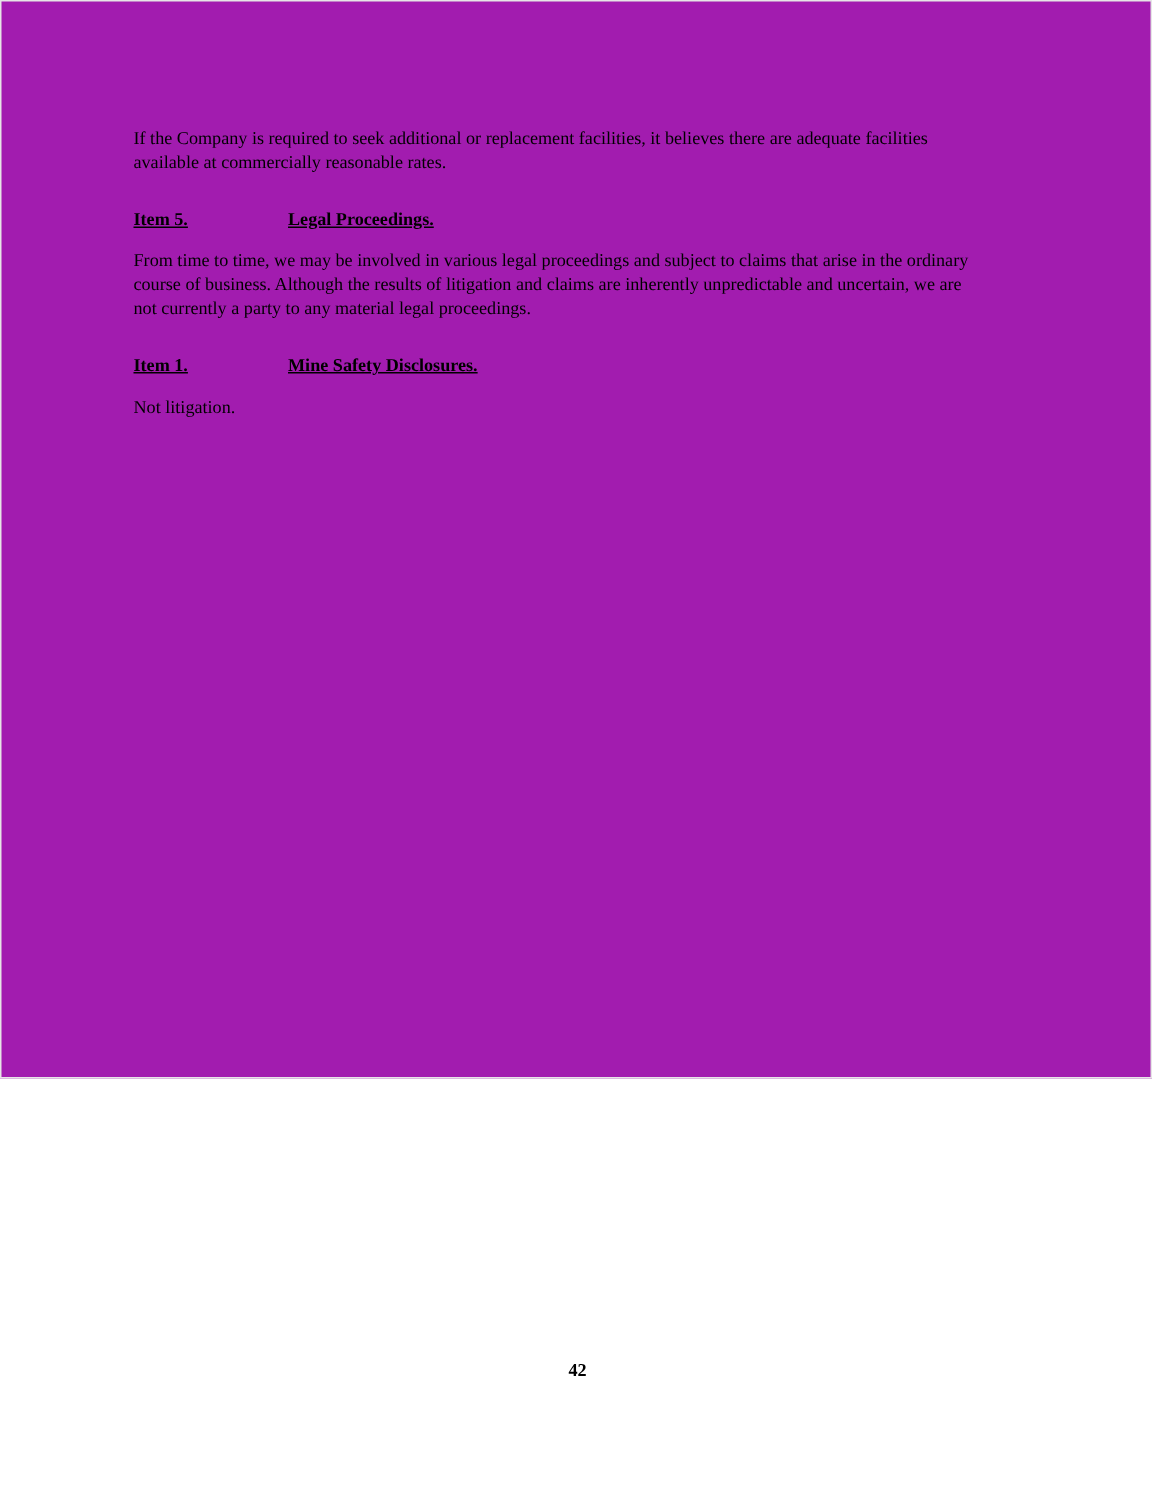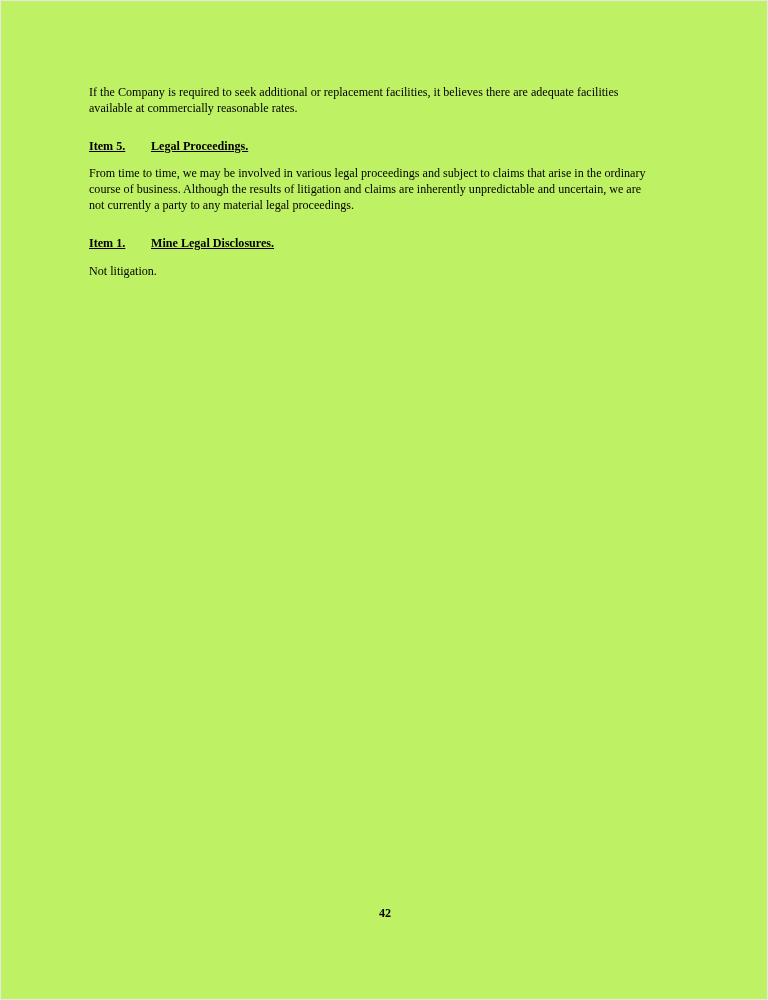--- a/index.html
+++ b/index.html
@@ -13,22 +13,22 @@
     font-family: "Liberation Serif", serif;
     color: #000000;
     position: relative;
     overflow: hidden;
   }
   .page {
     position: absolute;
     left: 0;
     top: 0;
     width: 768px;
-    height: 1000px;
-    background: #bef264;
+    height: 719px;
+    background: #a21caf;
     border: 1px solid #e6e6e6;
     box-sizing: border-box;
   }
   .content {
     position: absolute;
     left: 88px;
     top: 84px;
     width: 570px;
   }
   p.body-text {
@@ -46,20 +46,21 @@
     font-weight: bold;
     white-space: nowrap;
   }
   .item-heading .item-label {
     display: inline-block;
     width: 62px;
     text-decoration: underline;
   }
   .item-heading .item-title {
     text-decoration: underline;
+    margin-left: 41px;
   }
   .page-number {
     position: absolute;
     left: 0;
     top: 905px;
     width: 768px;
     text-align: center;
     font-size: 12.1px;
     line-height: 15px;
     font-weight: bold;
@@ -80,21 +81,21 @@
       <span class="item-label">Item 5.</span><span class="item-title">Legal Proceedings. </span>
     </p>
 
     <div class="spacer-sm"></div>
 
     <p class="body-text">From time to time, we may be involved in various legal proceedings and subject to claims that arise in the ordinary course of business. Although the results of litigation and claims are inherently unpredictable and uncertain, we are not currently a party to any material legal proceedings.</p>
 
     <div class="spacer-lg"></div>
 
     <p class="item-heading">
-      <span class="item-label">Item 1.</span><span class="item-title">Mine Legal Disclosures. </span>
+      <span class="item-label">Item 1.</span><span class="item-title">Mine Safety Disclosures. </span>
     </p>
 
     <div class="spacer-sm"></div>
 
     <p class="body-text">Not litigation.</p>
 
   </div>
 
   <div class="page-number">42</div>
 

